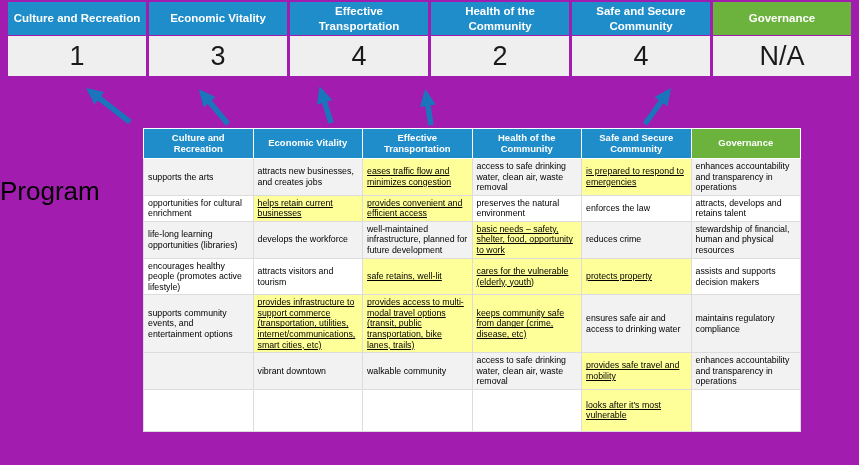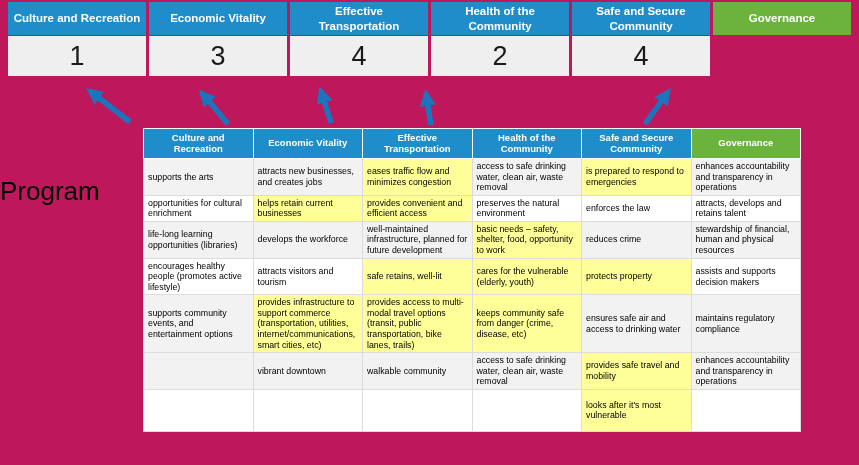--- a/index.html
+++ b/index.html
@@ -1,16 +1,16 @@
 <!DOCTYPE html>
 <html style="--header-blue: #1F8DC9; --governance-green: #6CB33E; --arrow-blue: #1B75BC; --highlight-yellow: #FFFF99; --score-bg: #EFEFEF; --row-alt: #F2F2F2;"><head>
 <meta charset="utf-8">
 <style>
   html,body { margin:0; padding:0; background:#fff; font-family:"Liberation Sans",sans-serif; }
-  .slide { position:relative; width:859px; height:465px; background:#be185d; overflow:hidden; }
+  .slide { position:relative; width:859px; height:465px; background:#a21caf; overflow:hidden; }
 
   
   .top-grid { position:absolute; left:8px; top:2px; width:843px;
               display:grid; grid-template-columns:repeat(6,1fr); column-gap:3px; }
   .sb-col { display:flex; flex-direction:column; }
   .hdr-box { height:33px; background:var(--header-blue); color:#fff; font-weight:bold;
              font-size:11.5px; line-height:1.25; display:flex; align-items:center;
              justify-content:center; text-align:center; padding:0 4px; }
   .hdr-box.gov { background:var(--governance-green); }
   .score-box { height:40px; margin-top:1px; background:var(--score-bg); color:#1a1a1a;
@@ -28,21 +28,21 @@
   
   .matrix-wrap { position:absolute; left:143px; top:128px; }
   table.matrix { border-collapse:collapse; width:658px; table-layout:fixed; }
   table.matrix th { background:var(--header-blue); color:#fff; font-size:9.5px; font-weight:bold;
        height:27px; text-align:center; vertical-align:middle; padding:1px 2px;
        border:1px solid #fff; line-height:1.15; }
   table.matrix th.gov { background:var(--governance-green); }
   table.matrix td { font-size:8.8px; line-height:1.2; padding:2px 4px; vertical-align:middle;
        border:1px solid #dcdcdc; color:#000; background:#fff; word-wrap:break-word; }
   table.matrix tr.alt td { background:var(--row-alt); }
-  table.matrix tr td.hl { background:var(--highlight-yellow); }
+  table.matrix tr td.hl { background:var(--highlight-yellow);text-decoration:underline; }
   tbody tr:nth-child(1){height:35px} tbody tr:nth-child(2){height:20px}
   tbody tr:nth-child(3){height:37px} tbody tr:nth-child(4){height:33px}
   tbody tr:nth-child(5){height:57px} tbody tr:nth-child(6){height:31px}
   tbody tr:nth-child(7){height:42px} tbody tr:nth-child(8){height:33px}
 </style>
 </head>
 <body>
 
 <div class="slide">
 
@@ -62,20 +62,21 @@
     <div class="sb-col">
       <div class="hdr-box">Health of the Community</div>
       <div class="score-box">2</div>
     </div>
     <div class="sb-col">
       <div class="hdr-box">Safe and Secure Community</div>
       <div class="score-box">4</div>
     </div>
     <div class="sb-col">
       <div class="hdr-box gov">Governance</div>
+      <div class="score-box">N/A</div>
     </div>
   </div>
 
   <svg class="arrows" viewBox="0 0 859 56">
     <defs>
       <marker id="ah" markerUnits="userSpaceOnUse" markerWidth="17" markerHeight="16" refX="12" refY="8" orient="auto">
         <path d="M0,0 L17,8 L0,16 z"></path>
       </marker>
     </defs>
   <line x1="130" y1="44" x2="90" y2="13" marker-end="url(#ah)"></line>

